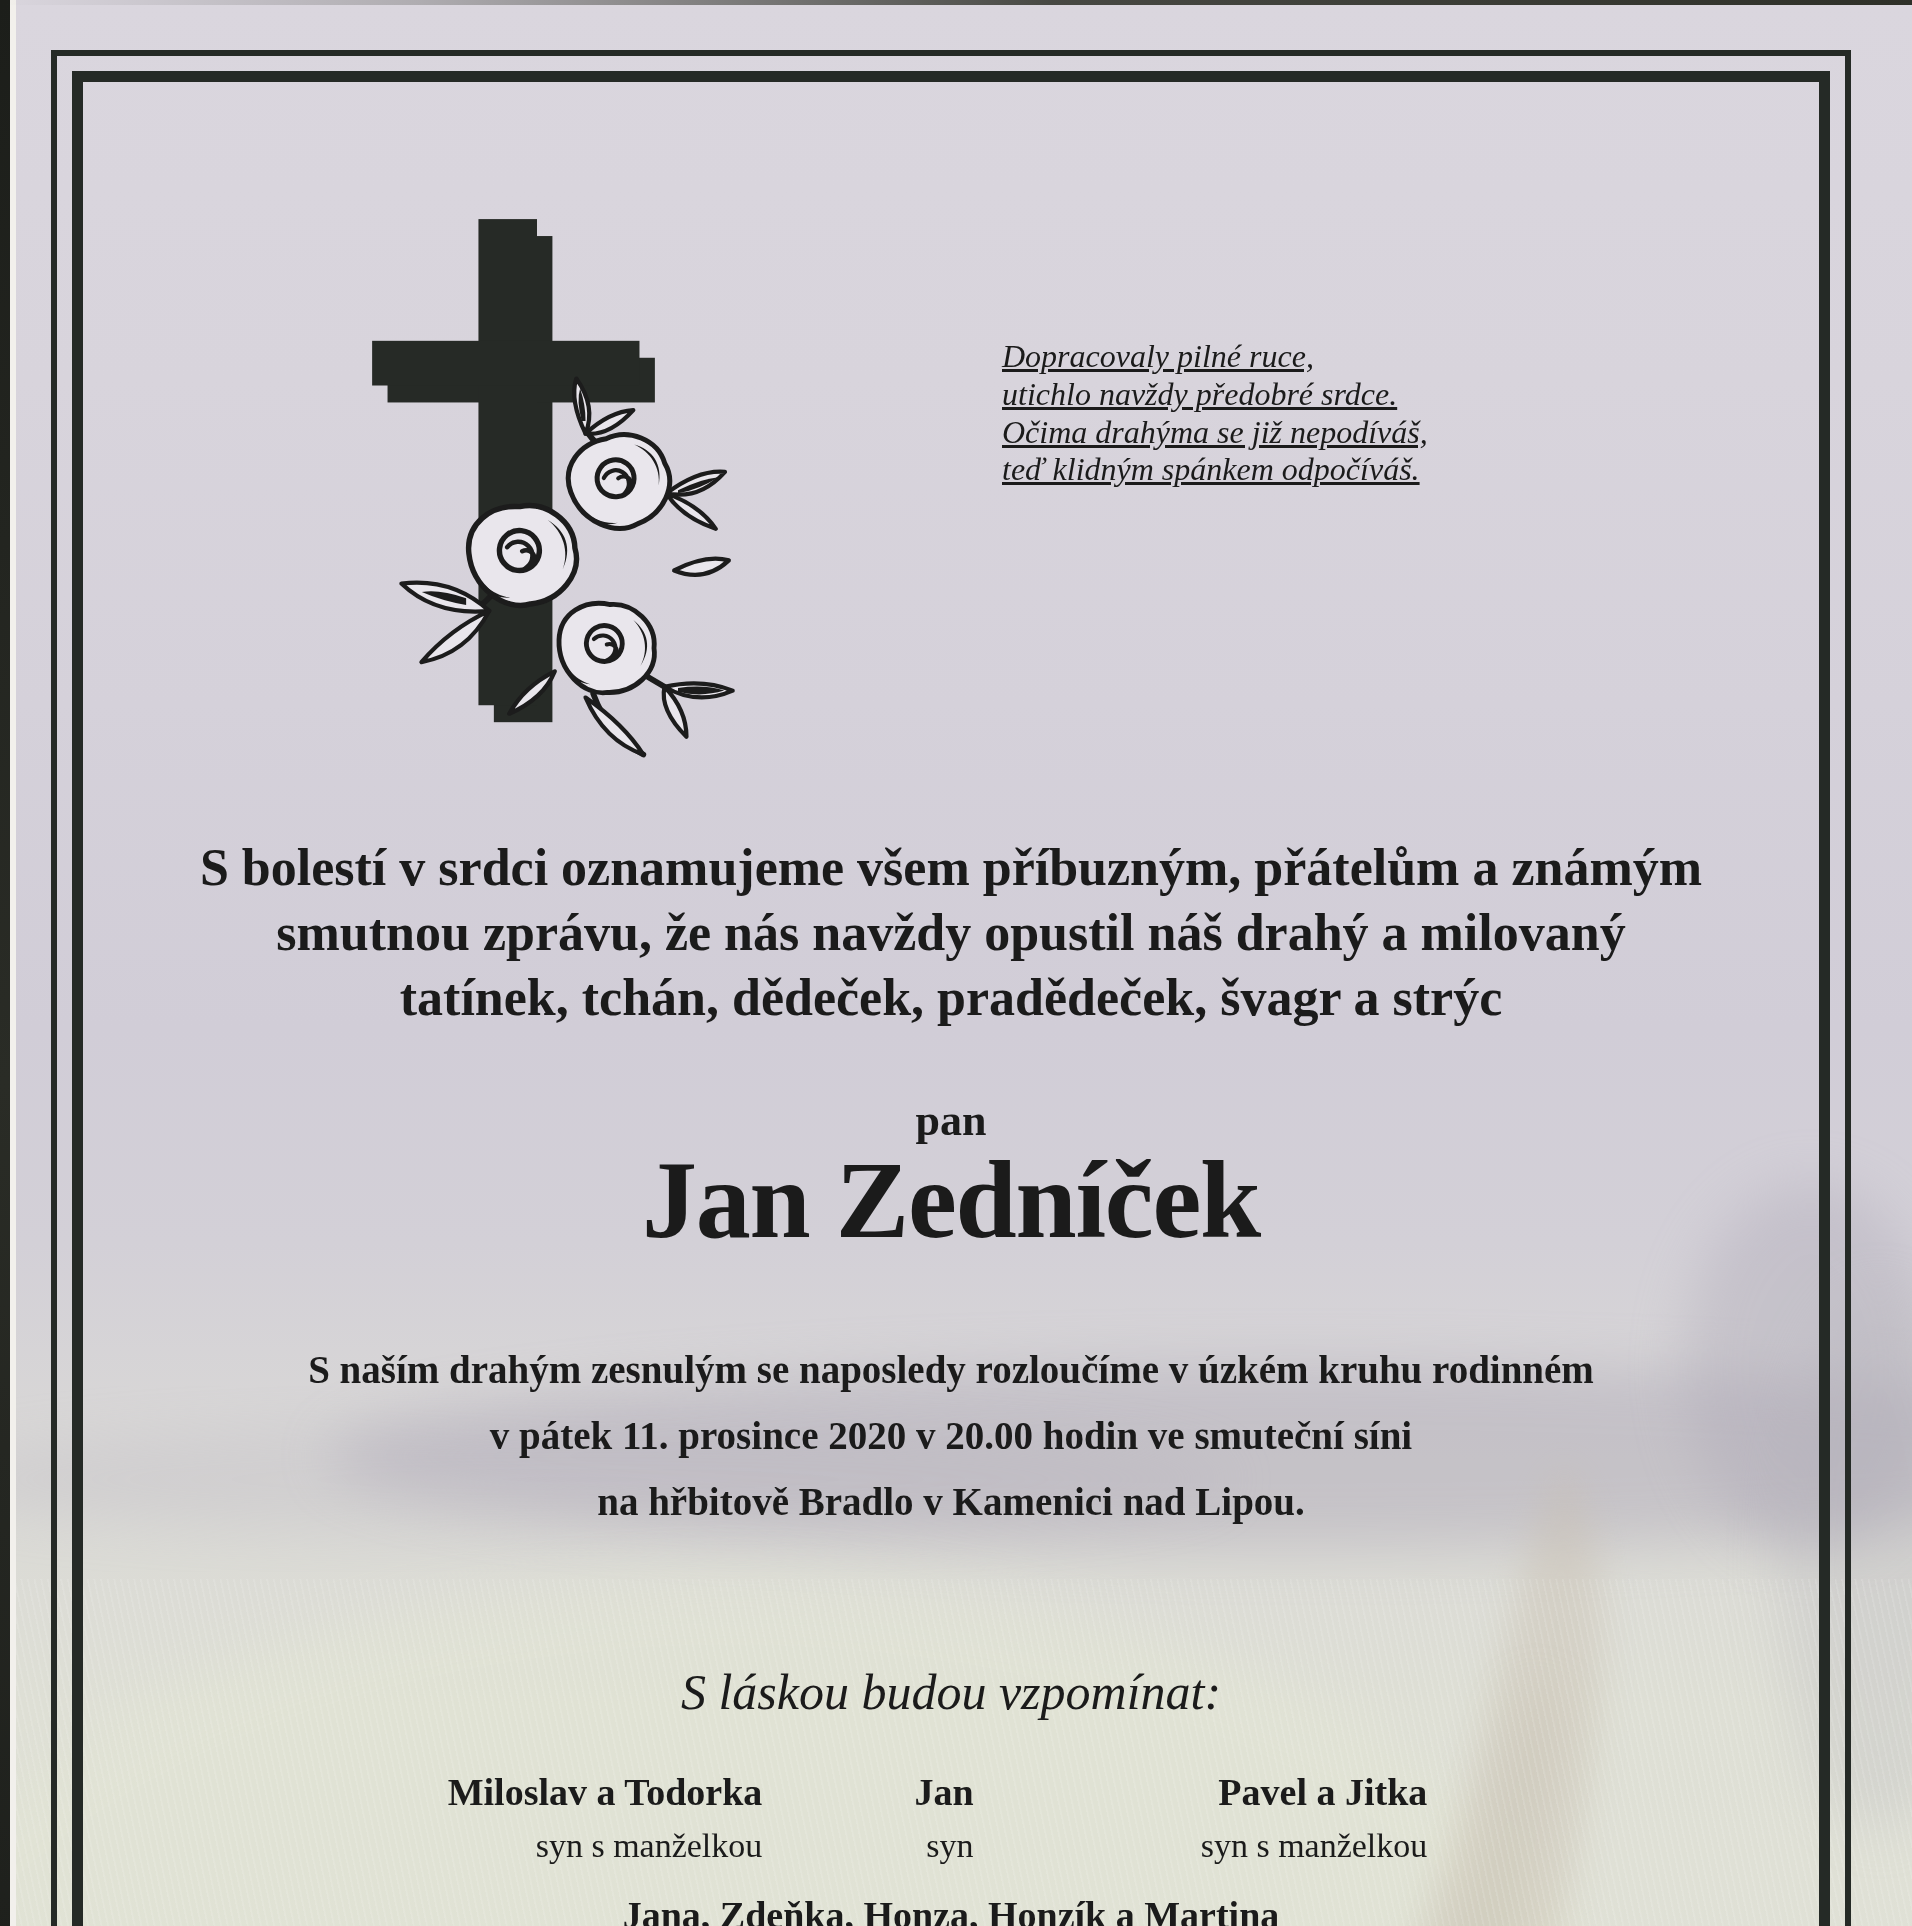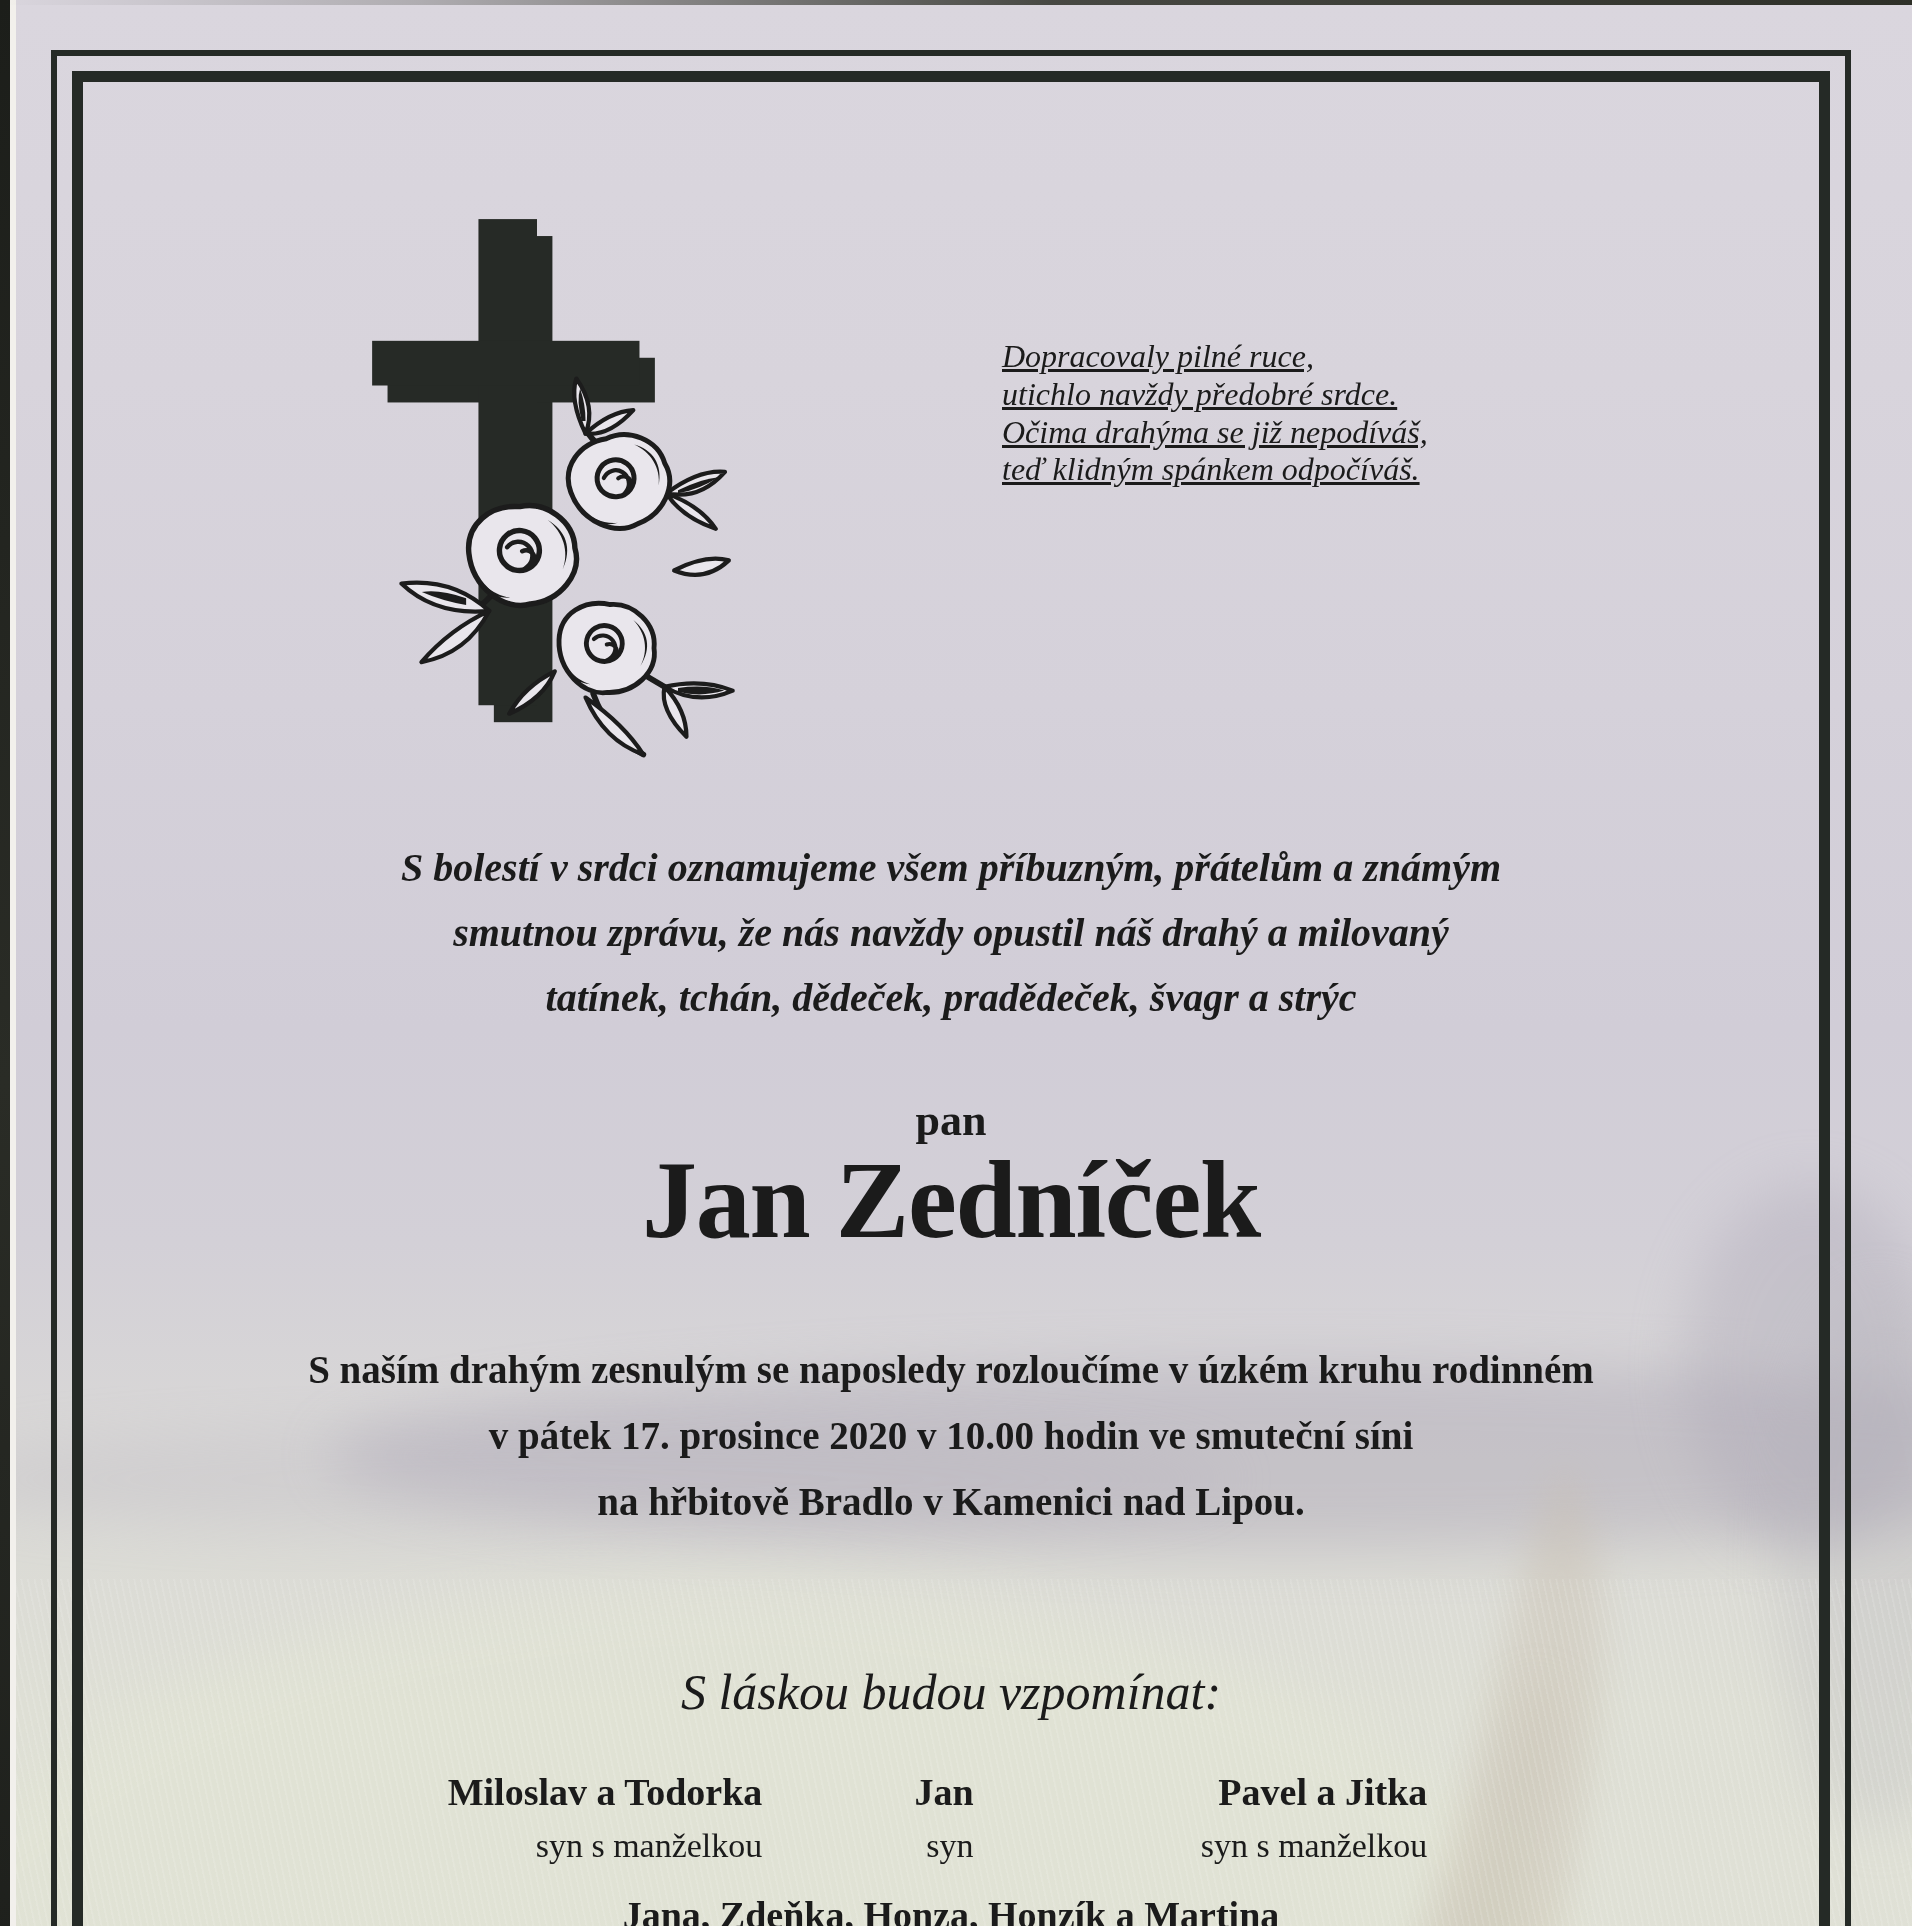--- a/index.html
+++ b/index.html
@@ -23,21 +23,21 @@
   .frame{position:absolute;border-style:solid;border-color:#252a26;}
   .frame.outer{left:51px;top:50px;right:61px;bottom:123px;border-width:6.2px;}
   .frame.inner{left:72px;top:71px;right:82px;bottom:143px;border-width:11.6px;}
   .scan-left{position:absolute;left:0;top:0;bottom:0;width:10px;background:linear-gradient(180deg,#1c1e1a 0%,#2a2c26 40%,#1f211d 70%,#161814 100%);}
   .scan-left-white{position:absolute;left:10px;top:0;bottom:0;width:5.8px;background:#f2f0ec;}
   .scan-top{position:absolute;top:0;left:0;right:0;height:4.6px;
     background:linear-gradient(90deg, rgba(46,48,40,0) 0%, rgba(46,48,40,.25) 22%, rgba(46,48,40,.85) 55%, #2e3028 100%);}
   .t{position:absolute;white-space:nowrap;}
   .center{left:951px;transform:translateX(-50%);text-align:center;}
   .poem{left:1002px;top:338px;font-style:italic;font-size:32px;line-height:118%;text-align:left;text-decoration:underline;}
-  .announce{top:835px;font-weight:bold;font-size:40px;line-height:65px;font-style:italic;}
+  .announce{top:835px;font-weight:bold;font-size:52px;line-height:65px;}
   .honorific{top:1095px;font-weight:bold;font-size:44px;}
   .deceased{top:1137px;font-weight:bold;font-size:110px;letter-spacing:-1.2px;}
   .funeral{top:1337px;font-weight:bold;font-size:39px;line-height:66px;}
   .intro{top:1663px;font-style:italic;font-size:50px;}
   .mcol{position:absolute;top:1771px;transform:translateX(-50%);text-align:right;}
   .mcol .nm{font-weight:bold;font-size:38px;line-height:43px;}
   .mcol .rl{font-size:34px;line-height:39px;margin-top:12px;}
   .gen .nm{font-weight:bold;font-size:38px;line-height:43px;}
   .gen1{top:1894px;}
   .cross-art{position:absolute;left:339px;top:185px;width:443px;height:636px;}
@@ -156,21 +156,21 @@
     <div>S bolestí v srdci oznamujeme všem příbuzným, přátelům a známým</div>
     <div>smutnou zprávu, že nás navždy opustil náš drahý a milovaný</div>
     <div>tatínek, tchán, dědeček, pradědeček, švagr a strýc</div>
   </div>
 
   <div class="t center honorific">pan</div>
   <div class="t center deceased">Jan Zedníček</div>
 
   <div class="t center funeral">
     <div>S naším drahým zesnulým se naposledy rozloučíme v úzkém kruhu rodinném</div>
-    <div>v pátek 17. prosince 2020 v 10.00 hodin ve smuteční síni</div>
+    <div>v pátek 11. prosince 2020 v 20.00 hodin ve smuteční síni</div>
     <div>na hřbitově Bradlo v Kamenici nad Lipou.</div>
   </div>
 
   <div class="t center intro">S láskou budou vzpomínat:</div>
 
   <div class="mcol" style="left:605px;">
     <div class="nm">Miloslav a Todorka</div>
     <div class="rl">syn s manželkou</div>
   </div>
   <div class="mcol" style="left:944px;">

